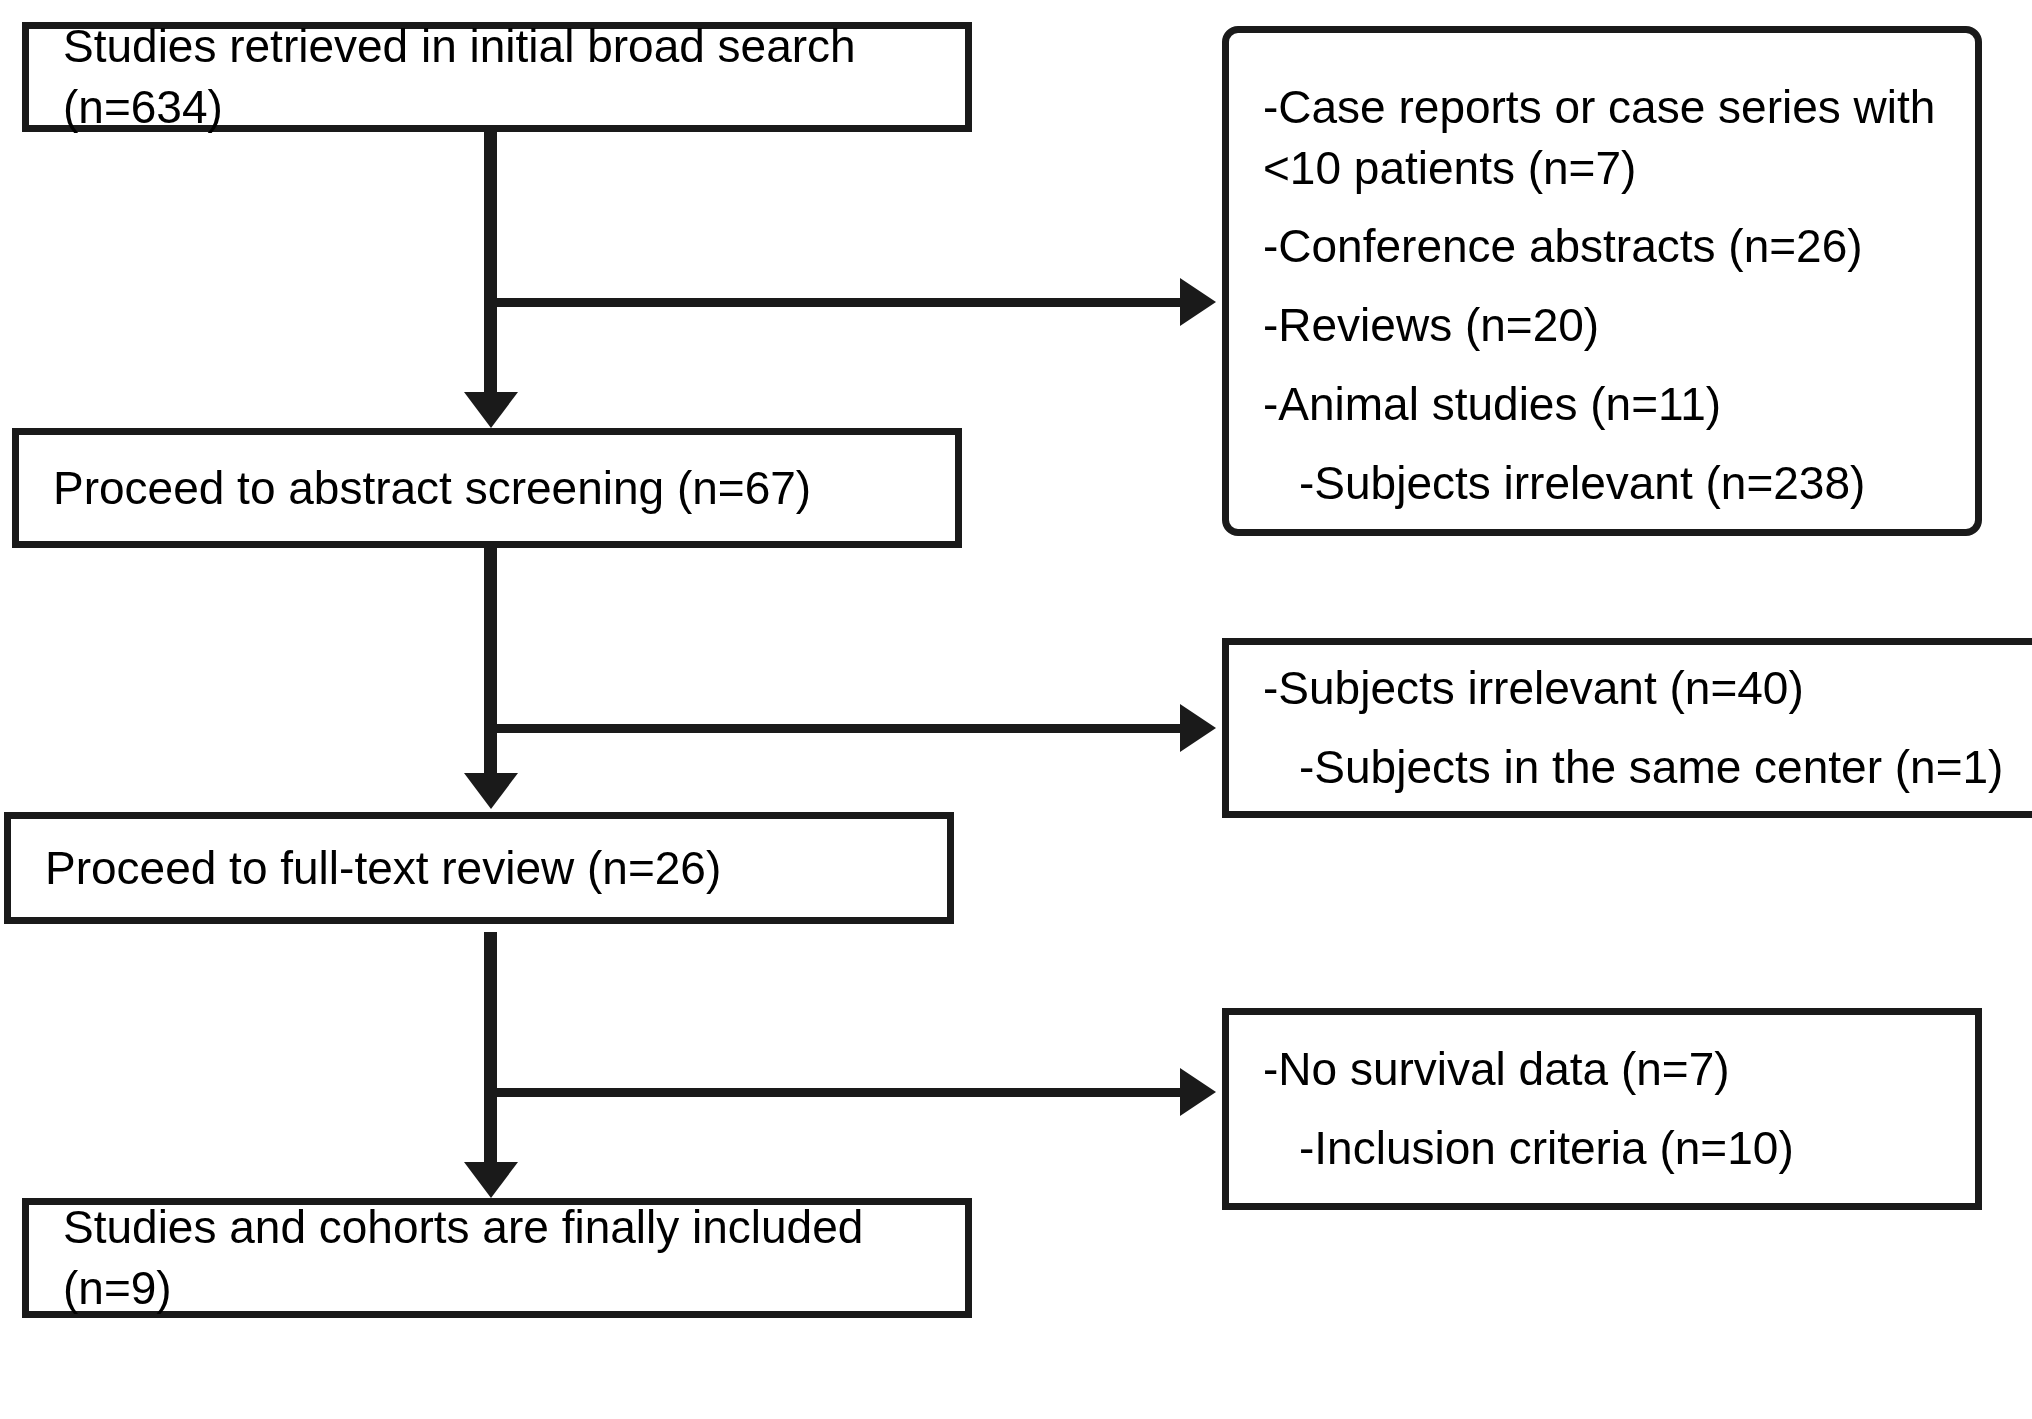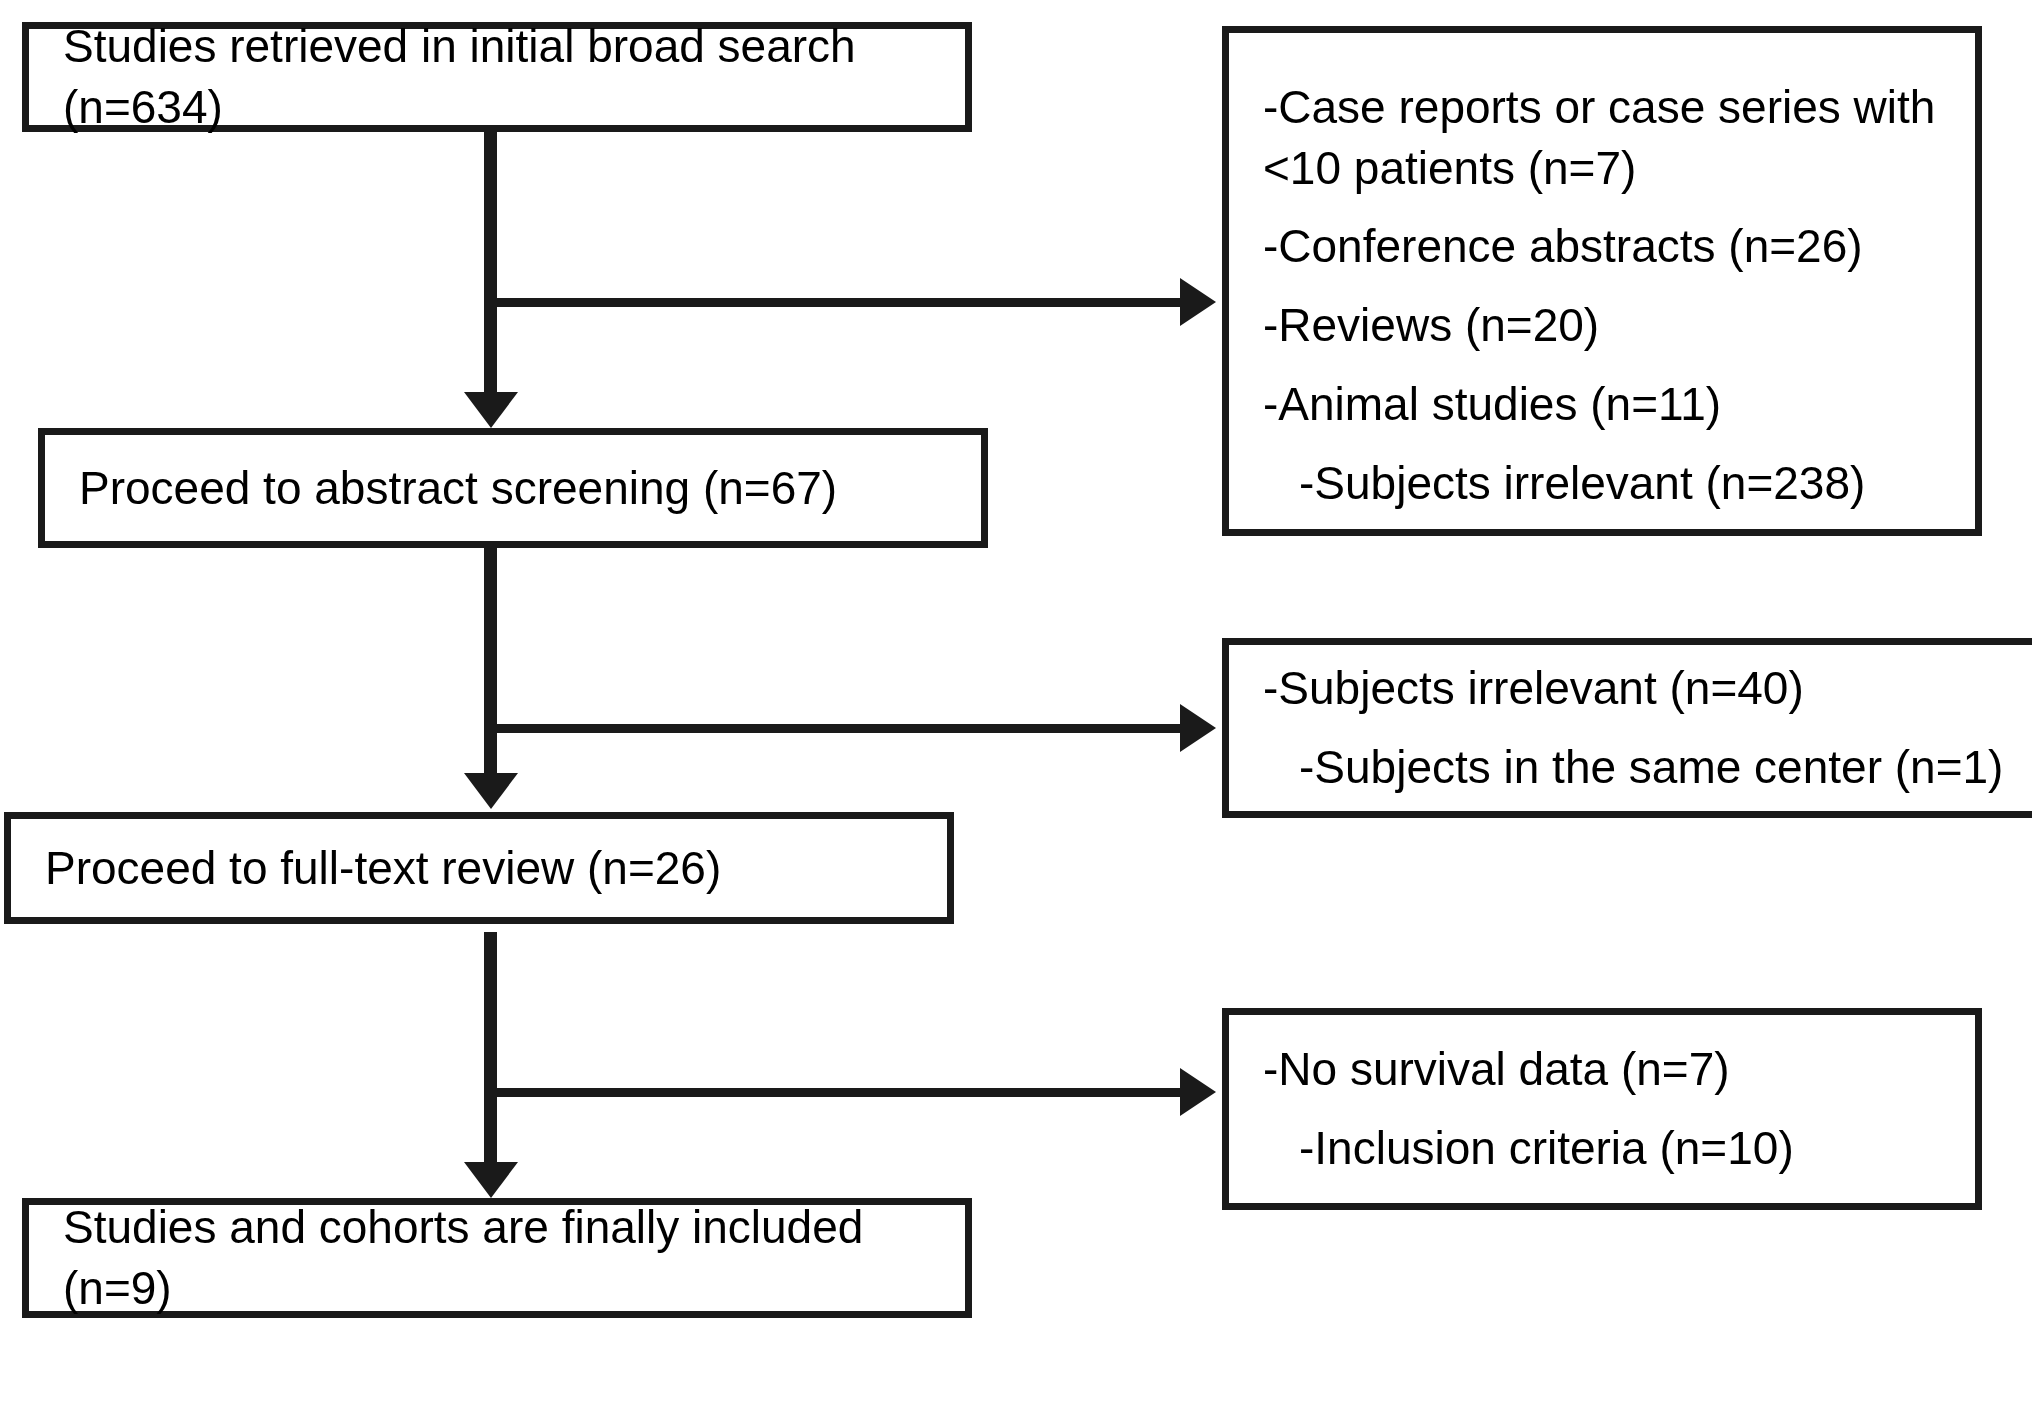--- a/index.html
+++ b/index.html
@@ -78,29 +78,29 @@
     <div class="line">Studies retrieved in initial broad search</div>
     <div class="line">(n=634)</div>
   </div>
 
   <div class="vshaft" style="left:484px; top:132px; height:280px;"></div>
   <div class="arrow-down" style="left:464px; top:392px;"></div>
 
   <div class="hshaft" style="left:484px; top:298px; width:708px;"></div>
   <div class="arrow-right" style="left:1180px; top:278px;"></div>
 
-  <div class="box exclusion" style="left:1222px; top:26px; width:760px; height:510px; justify-content:flex-start; padding-top:44px;">
+  <div class="box exclusion" style="left:1222px; top:26px; width:760px; height:510px; justify-content:flex-start; padding-top:44px;border-radius:16px;">
     <div class="line">-Case reports or case series with &lt;10 patients (n=7)</div>
     <div class="line">-Conference abstracts (n=26)</div>
     <div class="line">-Reviews (n=20)</div>
     <div class="line">-Animal studies (n=11)</div>
     <div class="line">-Subjects irrelevant (n=238)</div>
   </div>
 
-  <div class="box" style="left:38px; top:428px; width:950px; height:120px;">
+  <div class="box" style="left:12px; top:428px; width:950px; height:120px;">
     <div class="line">Proceed to abstract screening (n=67)</div>
   </div>
 
   <div class="vshaft" style="left:484px; top:548px; height:245px;"></div>
   <div class="arrow-down" style="left:464px; top:773px;"></div>
 
   <div class="hshaft" style="left:484px; top:724px; width:708px;"></div>
   <div class="arrow-right" style="left:1180px; top:704px;"></div>
 
   <div class="box exclusion" style="left:1222px; top:638px; width:828px; height:180px;">

